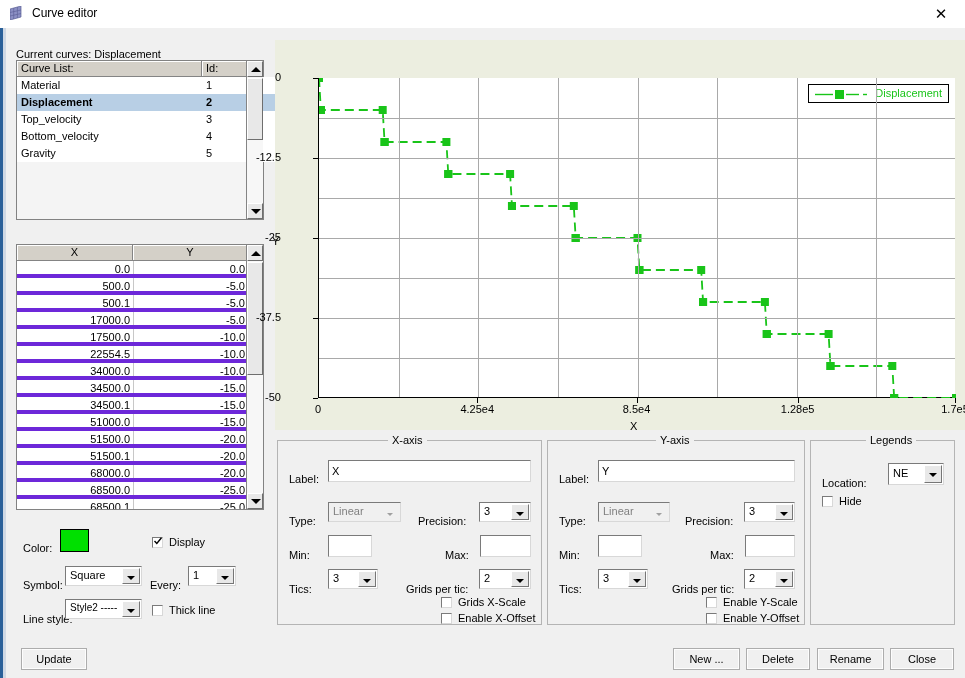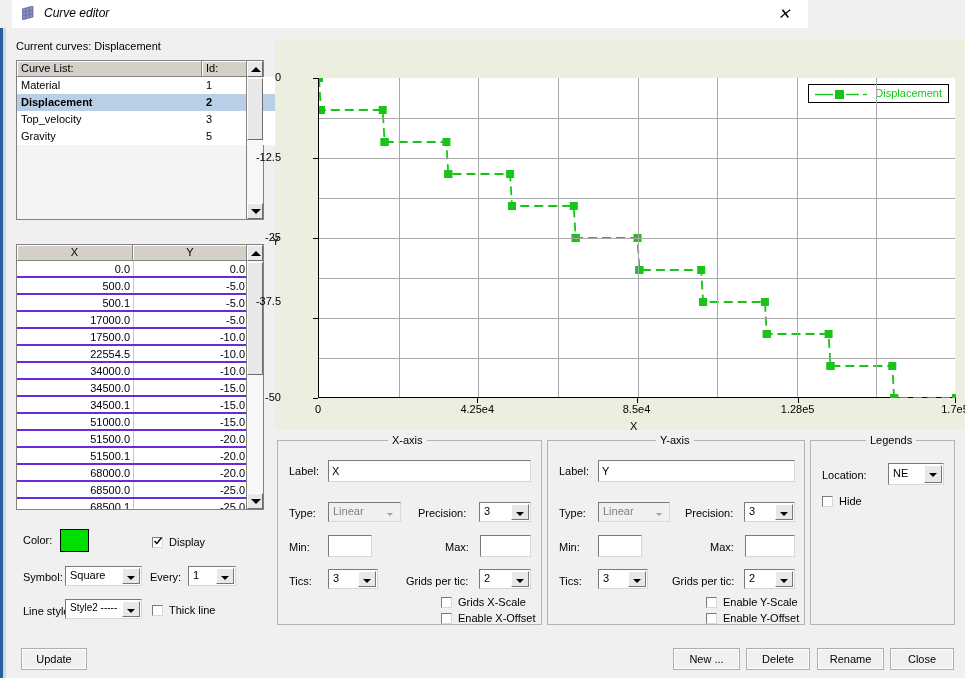--- a/index.html
+++ b/index.html
@@ -7,29 +7,29 @@
     width:965px;height:678px;
     background:#f0f0f0;
     font-family:"Liberation Sans", sans-serif;
     font-size:11px;
     color:#000;
     overflow:hidden;
     position:relative;
   }
   .win{position:absolute;left:0;top:0;width:965px;height:678px;background:#f0f0f0;}
   
-  .titlebar{position:absolute;left:12px;top:0;width:796px;height:28px;background:#ffffff;font-style:italic;}
+  .titlebar{position:absolute;left:0;top:0;width:965px;height:28px;background:#ffffff;}
   .title-icon{position:absolute;left:10px;top:6px;width:15px;height:14px;}
   .title-text{position:absolute;left:32px;top:6px;font-size:12px;color:#000;}
   .close-x{position:absolute;right:10px;top:4px;width:28px;height:20px;text-align:center;
            font-size:15px;line-height:20px;color:#000;cursor:pointer;}
   .leftedge{position:absolute;left:0;top:28px;width:3px;height:650px;background:#2a6099;}
   .leftedge2{position:absolute;left:3px;top:28px;width:3px;height:650px;background:#cfd8e4;}
   
-  .lbl{position:absolute;font-size:11px;color:#000;white-space:nowrap;}
+  .lbl{position:absolute;font-size:11px;color:#000;white-space:nowrap;margin-top:8px;}
   .textbox{position:absolute;background:#fff;border:1px solid #7a7a7a;
            border-right-color:#d8d8d8;border-bottom-color:#d8d8d8;
            font-size:11px;padding:1px 3px;box-sizing:border-box;}
   .combo{position:absolute;background:#fff;border:1px solid #7a7a7a;
          border-right-color:#d8d8d8;border-bottom-color:#d8d8d8;
          font-size:11px;box-sizing:border-box;cursor:pointer;}
   .combo .cv{position:absolute;left:4px;top:2px;}
   .combo .arrowbox{position:absolute;right:1px;top:1px;bottom:1px;width:16px;
       background:#e8e8e8;border:1px solid #fff;border-right-color:#767676;border-bottom-color:#767676;}
   .combo .arrowbox:after{content:"";position:absolute;left:4px;top:7px;
@@ -79,21 +79,21 @@
   
   .datatable{position:absolute;left:16px;top:244px;width:248px;height:266px;
              border:1px solid #828282;box-sizing:border-box;background:#fff;overflow:hidden;}
   .dt-head{position:absolute;left:0;top:0;width:231px;height:16px;background:#d4d0c8;}
   .dt-head div{position:absolute;top:0;height:16px;border-right:1px solid #848484;
       border-bottom:1px solid #848484;box-shadow:inset 1px 1px 0 #fff;box-sizing:border-box;
       text-align:center;padding-top:1px;font-size:11px;}
   .dt-head .c1{left:0;width:116px;}
   .dt-head .c2{left:116px;width:115px;}
   .dt-rows{position:absolute;left:0;top:16px;width:231px;}
-  .dt-row{position:relative;height:17px;border-bottom:2px solid #6d28d9;box-sizing:border-box;}
+  .dt-row{position:relative;height:17px;border-bottom:4px solid #6d28d9;box-sizing:border-box;}
   .dt-row .x{position:absolute;left:0;width:113px;text-align:right;top:2px;font-size:11px;}
   .dt-row .y{position:absolute;left:116px;width:112px;text-align:right;top:2px;font-size:11px;}
   .dt-row .sep{position:absolute;left:116px;top:0;bottom:0;width:1px;background:#c8c8c8;}
   
   .chartbox{position:absolute;left:275px;top:40px;width:690px;height:390px;background:#eceee0;}
   .plot{position:absolute;left:43px;top:38px;width:637px;height:320px;background:#fff;
         border-left:1px solid #000;border-bottom:1px solid #000;box-sizing:border-box;}
   .gl{position:absolute;background:#a9a9a9;}
   .glh{left:0;width:100%;height:1px;}
   .glv{top:0;height:100%;width:1px;}
@@ -145,20 +145,24 @@
           <span class="nm">Material</span>
           <span class="id">1</span>
         </div>
         <div class="cl-row sel">
           <span class="nm">Displacement</span>
           <span class="id">2</span>
         </div>
         <div class="cl-row">
           <span class="nm">Top_velocity</span>
           <span class="id">3</span>
+        </div>
+        <div class="cl-row">
+          <span class="nm">Bottom_velocity</span>
+          <span class="id">4</span>
         </div>
         <div class="cl-row">
           <span class="nm">Gravity</span>
           <span class="id">5</span>
         </div>
       </div>
     <div class="vsb" style="right:0;top:0;bottom:0;">
       <div class="sbtn up">
           <i></i>
         </div>
@@ -323,21 +327,21 @@
         <div class="gl glv" style="left: 478px;"></div>
         <div class="gl glv" style="left: 557px;"></div>
       </div>
     <div id="yticks">
         <div class="ytick" style="top: 31px;">0</div>
         <div class="ytickmark" style="left: 38px; top: 38px;"></div>
         <div class="ytick" style="top: 111px;">-12.5</div>
         <div class="ytickmark" style="left: 38px; top: 118px;"></div>
         <div class="ytick" style="top: 191px;">-25</div>
         <div class="ytickmark" style="left: 38px; top: 198px;"></div>
-        <div class="ytick" style="top: 255px; margin-left: 44px;">-37.5</div>
+        <div class="ytick" style="top: 271px; margin-left: 44px;">-37.5</div>
         <div class="ytickmark" style="left: 38px; top: 278px;"></div>
         <div class="ytick" style="top: 351px;">-50</div>
         <div class="ytickmark" style="left: 38px; top: 358px;"></div>
       </div>
     <div id="xticks">
         <div class="xtick" style="left: 13px; width: 60px; top: 363px;">0</div>
         <div class="xtick" style="left: 172.25px; width: 60px; top: 363px;">4.25e4</div>
         <div style="position: absolute; left: 202px; top: 358px; width: 1px; height: 5px; background: rgb(0, 0, 0);"></div>
         <div class="xtick" style="left: 331.5px; width: 60px; top: 363px;">8.5e4</div>
         <div style="position: absolute; left: 362px; top: 358px; width: 1px; height: 5px; background: rgb(0, 0, 0);"></div>

